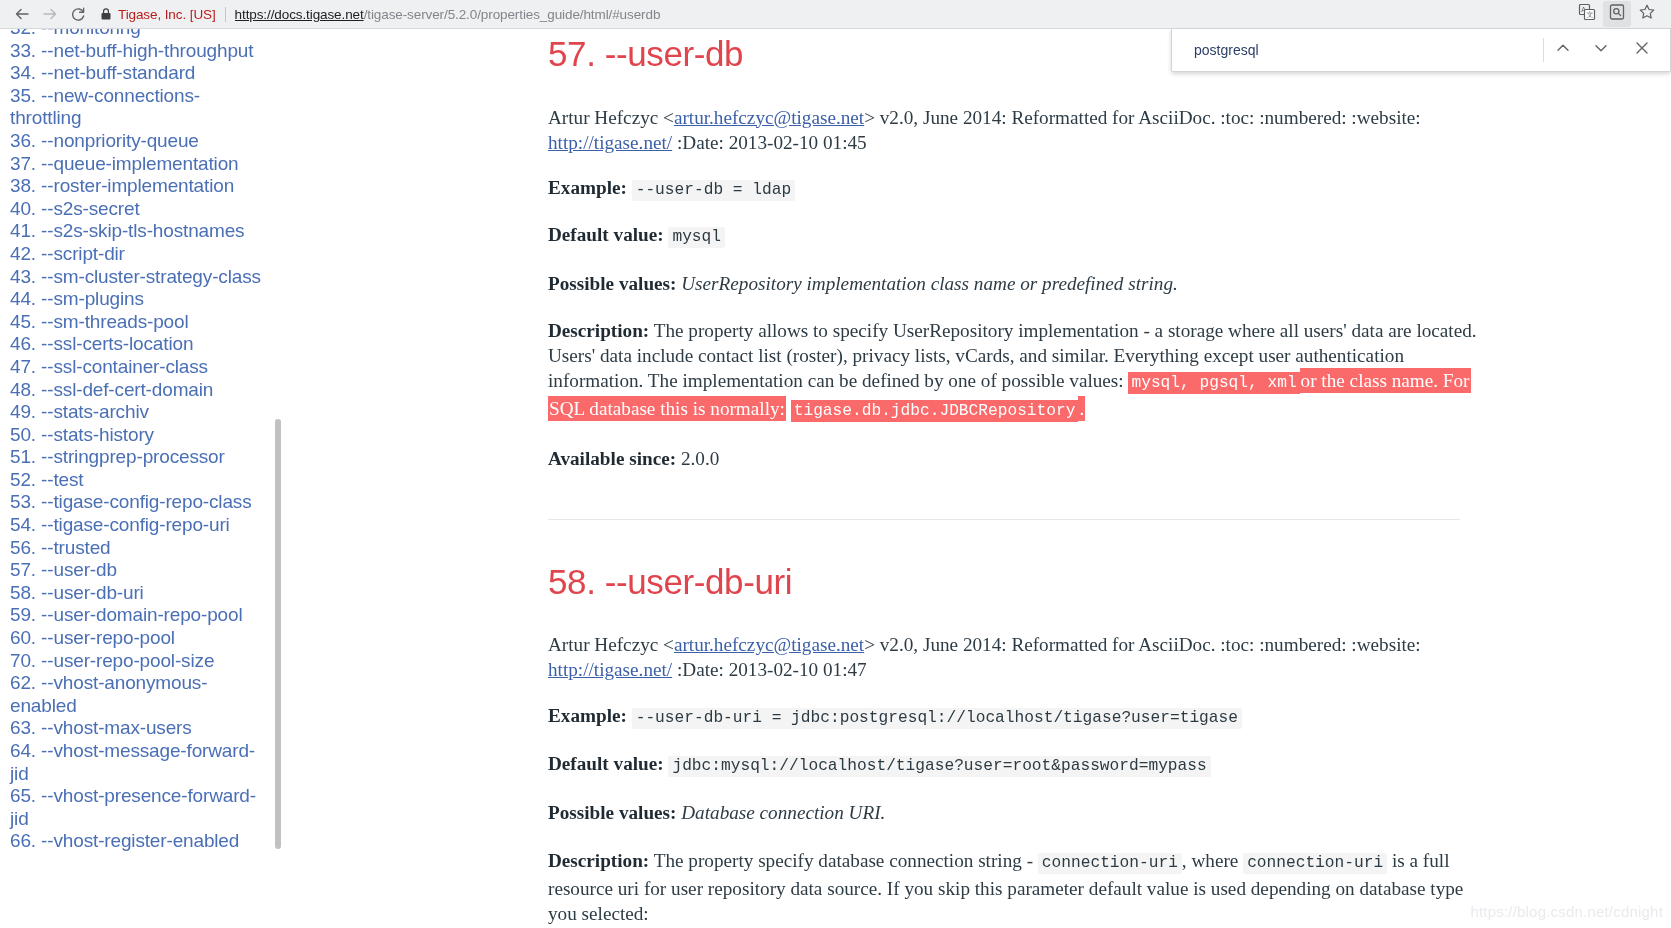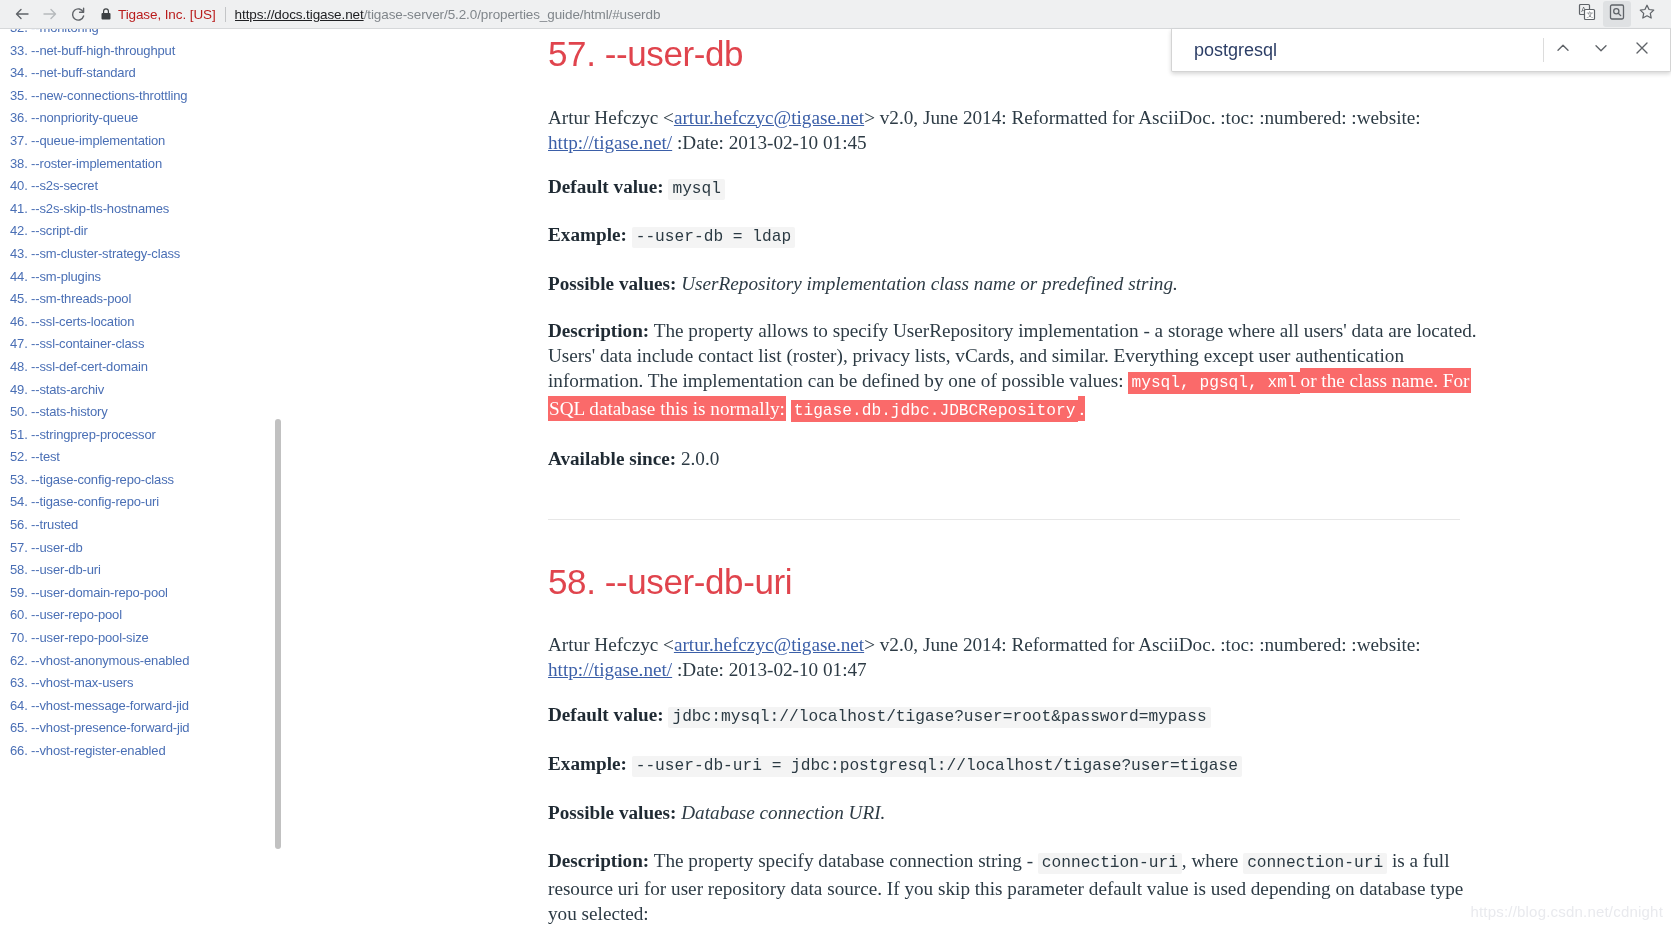--- a/index.html
+++ b/index.html
@@ -85,21 +85,21 @@
     display: flex;
     align-items: center;
     z-index: 20;
     border-radius: 0 0 2px 2px;
   }
   .find-input {
     flex: 1 1 auto;
     border: none;
     outline: none;
     font-family: "Liberation Sans", sans-serif;
-    font-size: 18px;
+    font-size: 14px;
     color: #2c3e66;
     padding: 0 14px 0 22px;
     background: transparent;
     height: 100%;
   }
   .find-div { width:1px; height:24px; background:#dcdcdc; flex:0 0 auto; }
   .find-btn {
     width: 38px; height: 100%;
     display:flex; align-items:center; justify-content:center;
     cursor:pointer; color:#5f6368;
@@ -122,21 +122,21 @@
     top: 0; left: 0;
     width: 282px;
     height: 899px;
     background: #fff;
     overflow: hidden;
     padding-top: 0px;
   }
   .toc-inner { padding: 0 12px 0 10px; margin-top: -12px; }
   .toc-item {
     font-family: "Liberation Sans", sans-serif;
-    font-size: 13px;
+    font-size: 19px;
     color: #4a6fb5;
     line-height: 22.6px;
     padding: 0;
     cursor: pointer;
     white-space: normal;
     letter-spacing: -0.15px;
   }
   .toc-item .num { color:#4a6fb5; }
 
   
@@ -380,28 +380,28 @@
         <span class="n">57.</span>
         <span>--user-db</span>
       </h1>
 
       <p class="para" style="margin-top:31px;">
         <span>Artur Hefczyc &lt;</span><a class="link" href="#">artur.hefczyc@tigase.net</a><span>&gt; v2.0, June 2014: Reformatted for AsciiDoc. :toc: :numbered: :website:</span>
         <a class="link" href="#">http://tigase.net/</a>
         <span>:Date: 2013-02-10 01:45</span>
       </p>
 
+      <p class="para" style="margin-top:20px;">
+        <span class="lbl">Example:</span>
+        <code>--user-db = ldap</code>
+      </p>
+
       <p class="para" style="margin-top:19px;">
         <span class="lbl">Default value:</span>
         <code>mysql</code>
-      </p>
-
-      <p class="para" style="margin-top:20px;">
-        <span class="lbl">Example:</span>
-        <code>--user-db = ldap</code>
       </p>
 
       <p class="para" style="margin-top:21px;">
         <span class="lbl">Possible values:</span>
         <span class="ital">UserRepository implementation class name or predefined string.</span>
       </p>
 
       <p class="para" style="margin-top:22px;">
         <span class="lbl">Description:</span>
         <span>The property allows to specify UserRepository implementation - a storage where all users' data are located. Users' data include contact list (roster), privacy lists, vCards, and similar. Everything except user authentication information. The implementation can be defined by one of possible values:</span>
@@ -419,28 +419,28 @@
         <span class="n">58.</span>
         <span>--user-db-uri</span>
       </h1>
 
       <p class="para" style="margin-top:31px;">
         <span>Artur Hefczyc &lt;</span><a class="link" href="#">artur.hefczyc@tigase.net</a><span>&gt; v2.0, June 2014: Reformatted for AsciiDoc. :toc: :numbered: :website:</span>
         <a class="link" href="#">http://tigase.net/</a>
         <span>:Date: 2013-02-10 01:47</span>
       </p>
 
+      <p class="para" style="margin-top:21px;">
+        <span class="lbl">Example:</span>
+        <code>--user-db-uri = jdbc:postgresql://localhost/tigase?user=tigase</code>
+      </p>
+
       <p class="para" style="margin-top:20px;">
         <span class="lbl">Default value:</span>
         <code>jdbc:mysql://localhost/tigase?user=root&amp;password=mypass</code>
-      </p>
-
-      <p class="para" style="margin-top:21px;">
-        <span class="lbl">Example:</span>
-        <code>--user-db-uri = jdbc:postgresql://localhost/tigase?user=tigase</code>
       </p>
 
       <p class="para" style="margin-top:21px;">
         <span class="lbl">Possible values:</span>
         <span class="ital">Database connection URI.</span>
       </p>
 
       <p class="para" style="margin-top:23px;">
         <span class="lbl">Description:</span>
         <span>The property specify database connection string -</span>

